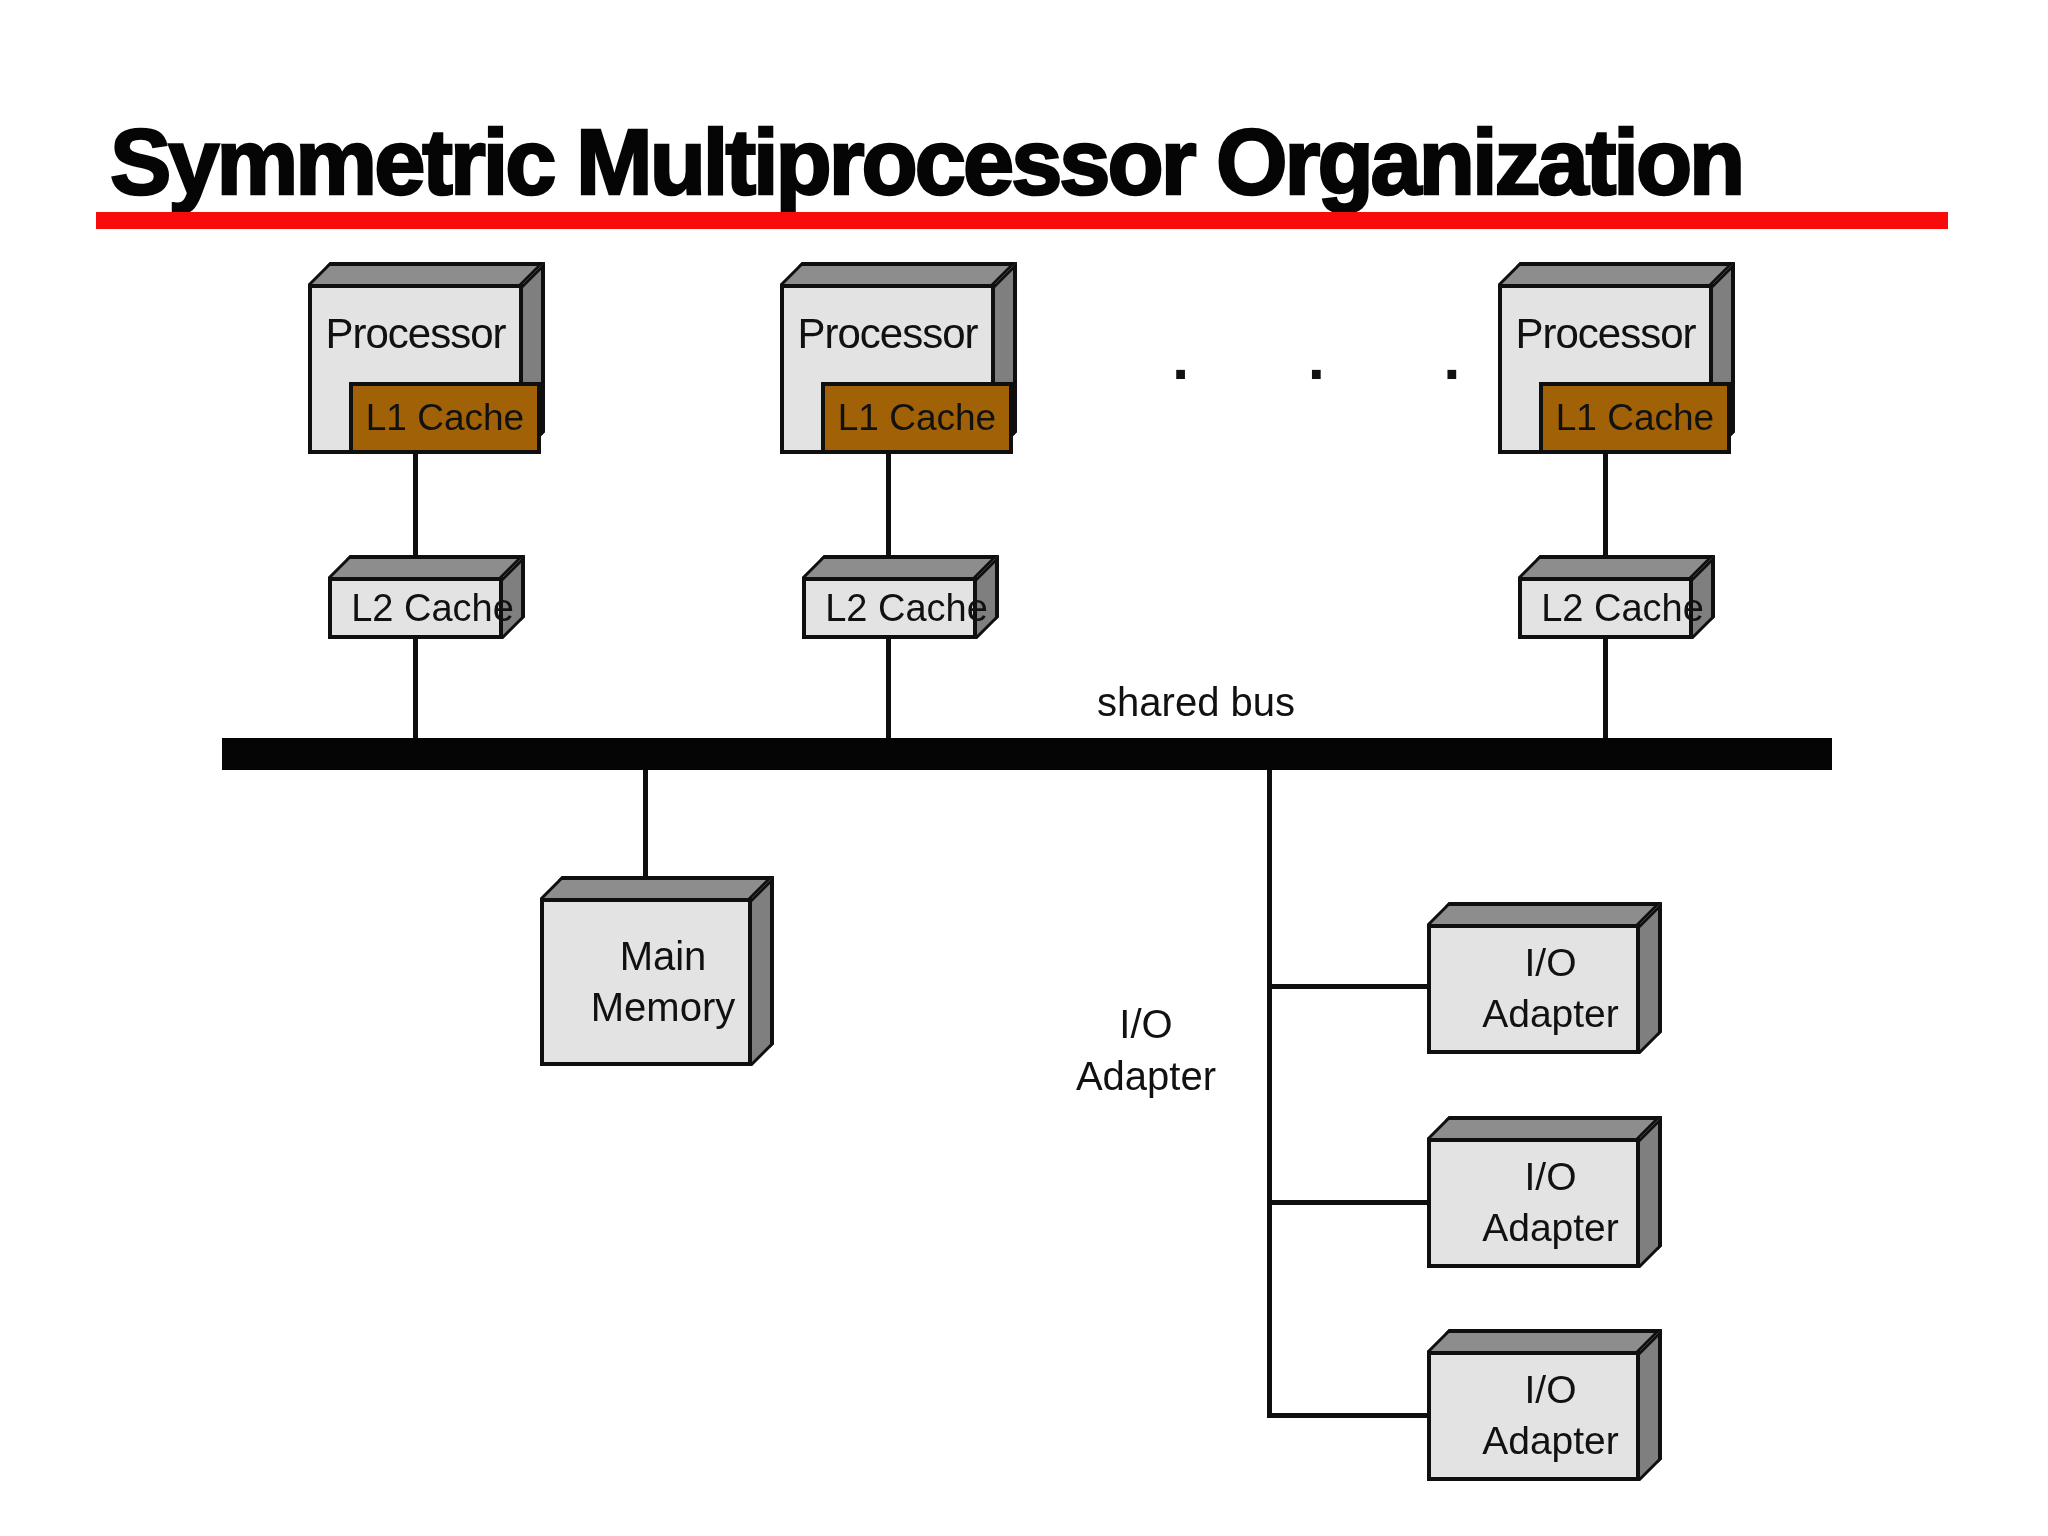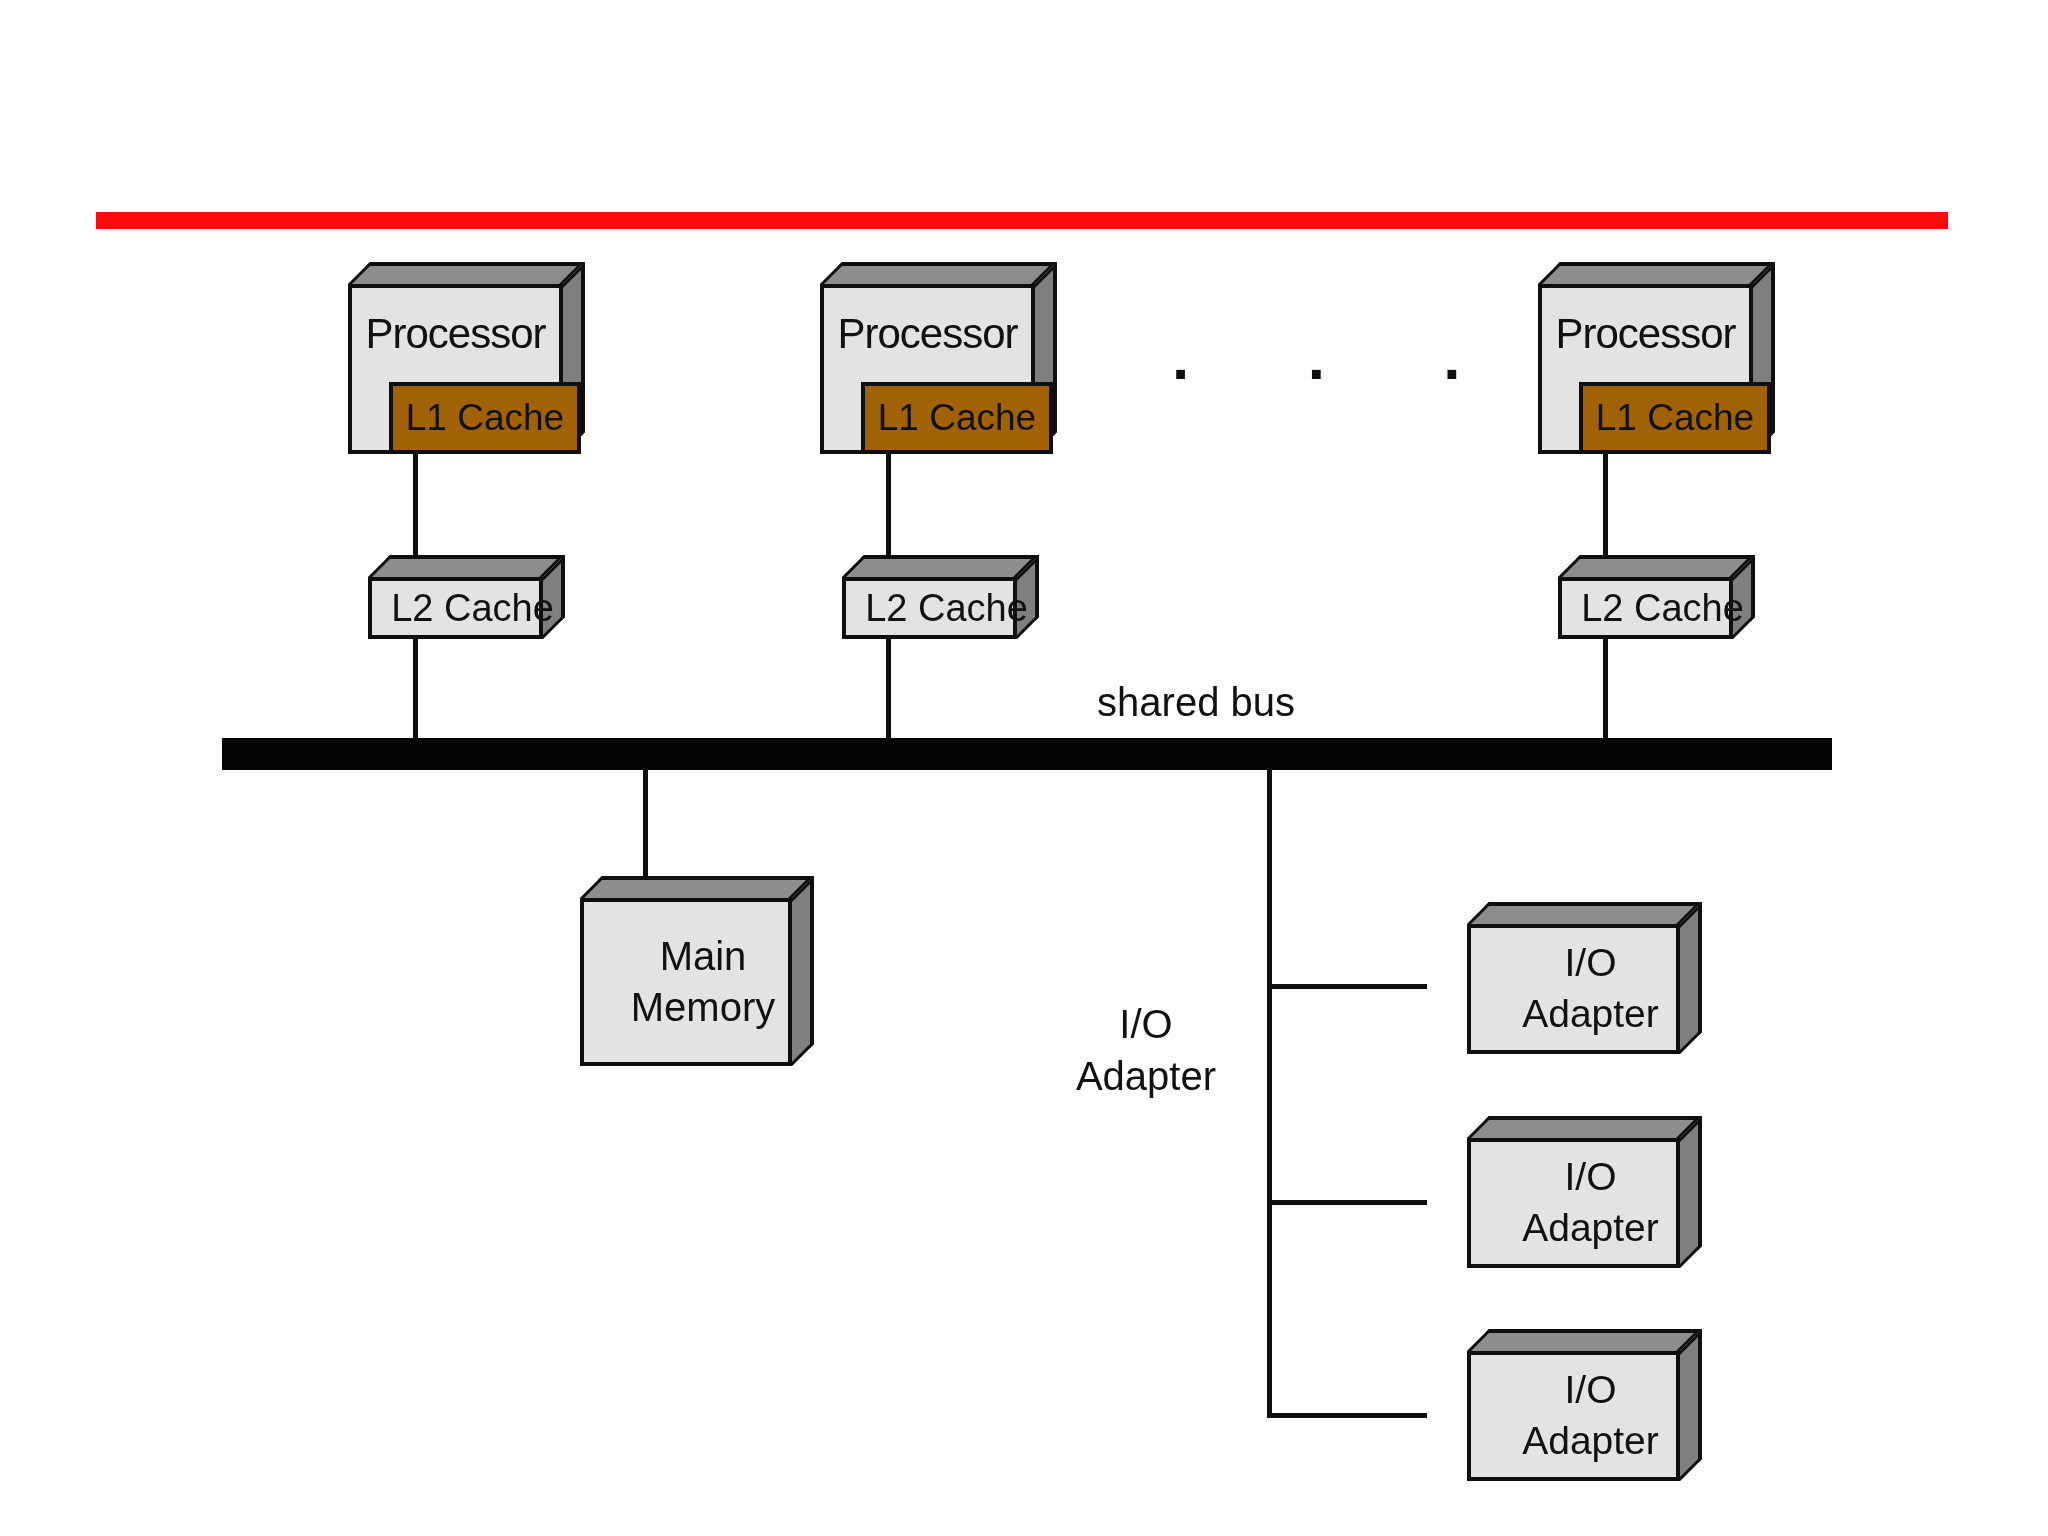--- a/index.html
+++ b/index.html
@@ -11,21 +11,21 @@
 
   
   .title{
     position:absolute; left:110px; top:116px;
     font-size:92px; font-weight:bold; letter-spacing:-3px; line-height:1;
     color:#050505; -webkit-text-stroke:2.5px #050505; white-space:nowrap;
   }
   .rule{position:absolute; left:96px; top:212px; width:1852px; height:17px; background:var(--accent);}
 
   
-  .box3d{position:absolute; z-index:2;margin-left:40px;}
+  .box3d{position:absolute; z-index:2;}
   .b-top{
     position:absolute; left:0; top:-22px; width:100%; height:22px;
     background:var(--top); border:4px solid var(--ln); border-bottom:none;
     box-sizing:border-box; transform:skewX(-45deg); transform-origin:0 100%;
   }
   .b-side{
     position:absolute; top:0; right:-22px; width:22px; height:100%;
     background:var(--side); border:4px solid var(--ln); border-left:none;
     box-sizing:border-box; transform:skewY(-45deg); transform-origin:0 0;
   }
@@ -61,20 +61,21 @@
   
   .bus-label{position:absolute; left:1045px; top:680px; width:250px; text-align:right; font-size:40px;}
   .io-label{position:absolute; left:1026px; top:998px; width:240px; text-align:center; font-size:40px; line-height:1.3;}
   .dots{position:absolute; left:1172px; top:322px; font-size:62px; font-weight:bold; letter-spacing:28px; white-space:pre;}
 </style>
 </head>
 <body>
 
 <div id="stage">
 
+  <div class="title">Symmetric Multiprocessor Organization</div>
   <div class="rule"></div>
 
   <div class="vline" style="left:413px; top:430px; height:150px;"></div>
   <div class="vline" style="left:886px; top:430px; height:150px;"></div>
   <div class="vline" style="left:1603px; top:430px; height:150px;"></div>
 
   <div class="vline" style="left:413px; top:632px; height:110px;"></div>
   <div class="vline" style="left:886px; top:632px; height:110px;"></div>
   <div class="vline" style="left:1603px; top:632px; height:110px;"></div>
 

